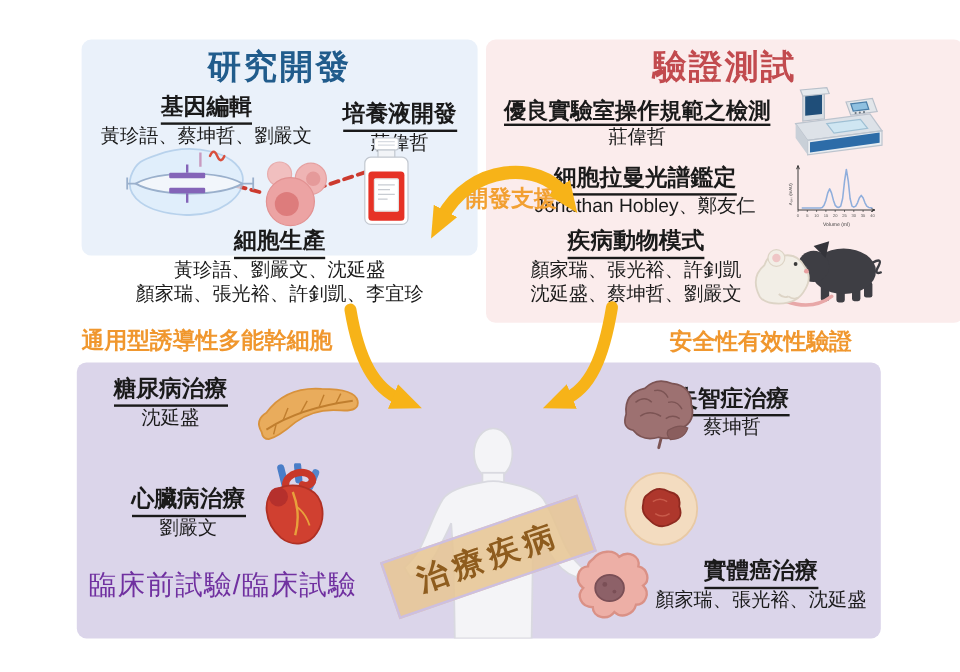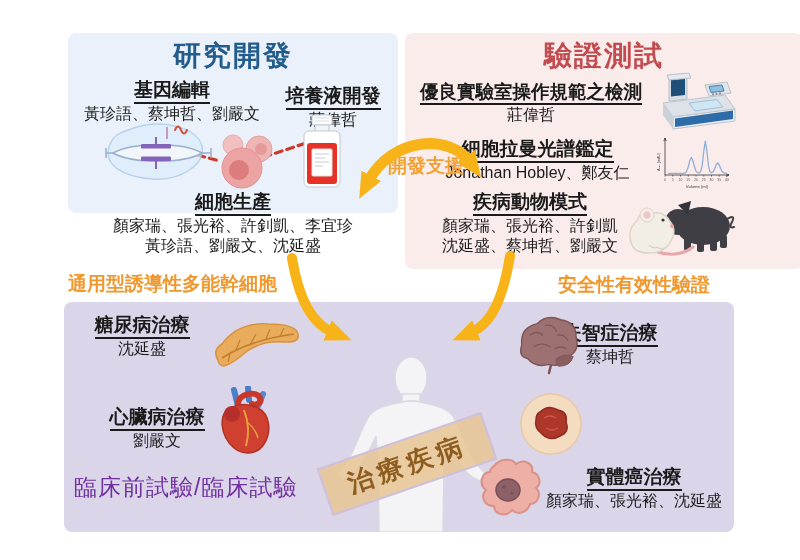--- a/index.html
+++ b/index.html
@@ -78,22 +78,22 @@
       <path d="M17,5 h14 M17,8 h14" stroke="#D8DCE2" stroke-width="1"></path>
       <rect x="17" y="12" width="14" height="7" fill="#F2F4F7" stroke="#C2C8D0"></rect>
       <rect x="6" y="18" width="36" height="56" rx="5" fill="#FFFFFF" stroke="#C2C8D0"></rect>
       <rect x="9" y="30" width="30" height="41" rx="3" fill="#E63226"></rect>
       <rect x="14" y="36" width="20" height="27" rx="1" fill="#FFFFFF" stroke="#E2E2E2"></rect>
       <path d="M17,41 h14 M17,45 h10 M17,49 h14 M17,53 h8" stroke="#C8CCD2" stroke-width="1"></path>
     </svg>
 
     <div class="block" style="left:0;top:158px;width:100%;">
       <div class="bh"><span>細胞生產</span></div>
+      <div class="names">黃珍語、劉嚴文、沈延盛</div>
       <div class="names">顏家瑞、張光裕、許釗凱、李宜珍</div>
-      <div class="names">黃珍語、劉嚴文、沈延盛</div>
     </div>
   </div>
 
   <div class="panel" id="vt-panel">
     <div class="panel-title">驗證測試</div>
 
     <div class="block" style="left:0;top:48px;width:252px;">
       <div class="bh" style="font-size:18.5px;"><span>優良實驗室操作規範之檢測</span></div>
       <div class="names">莊偉哲</div>
     </div>

